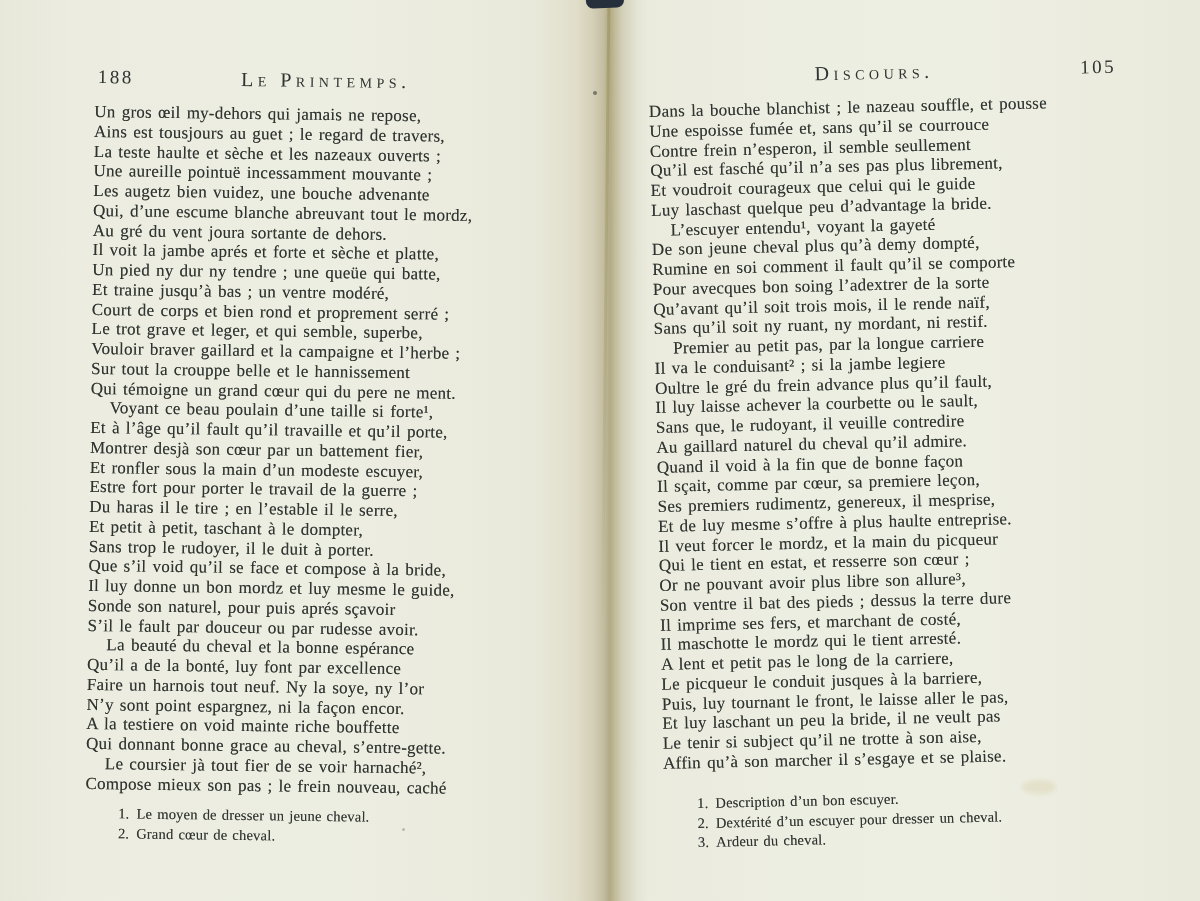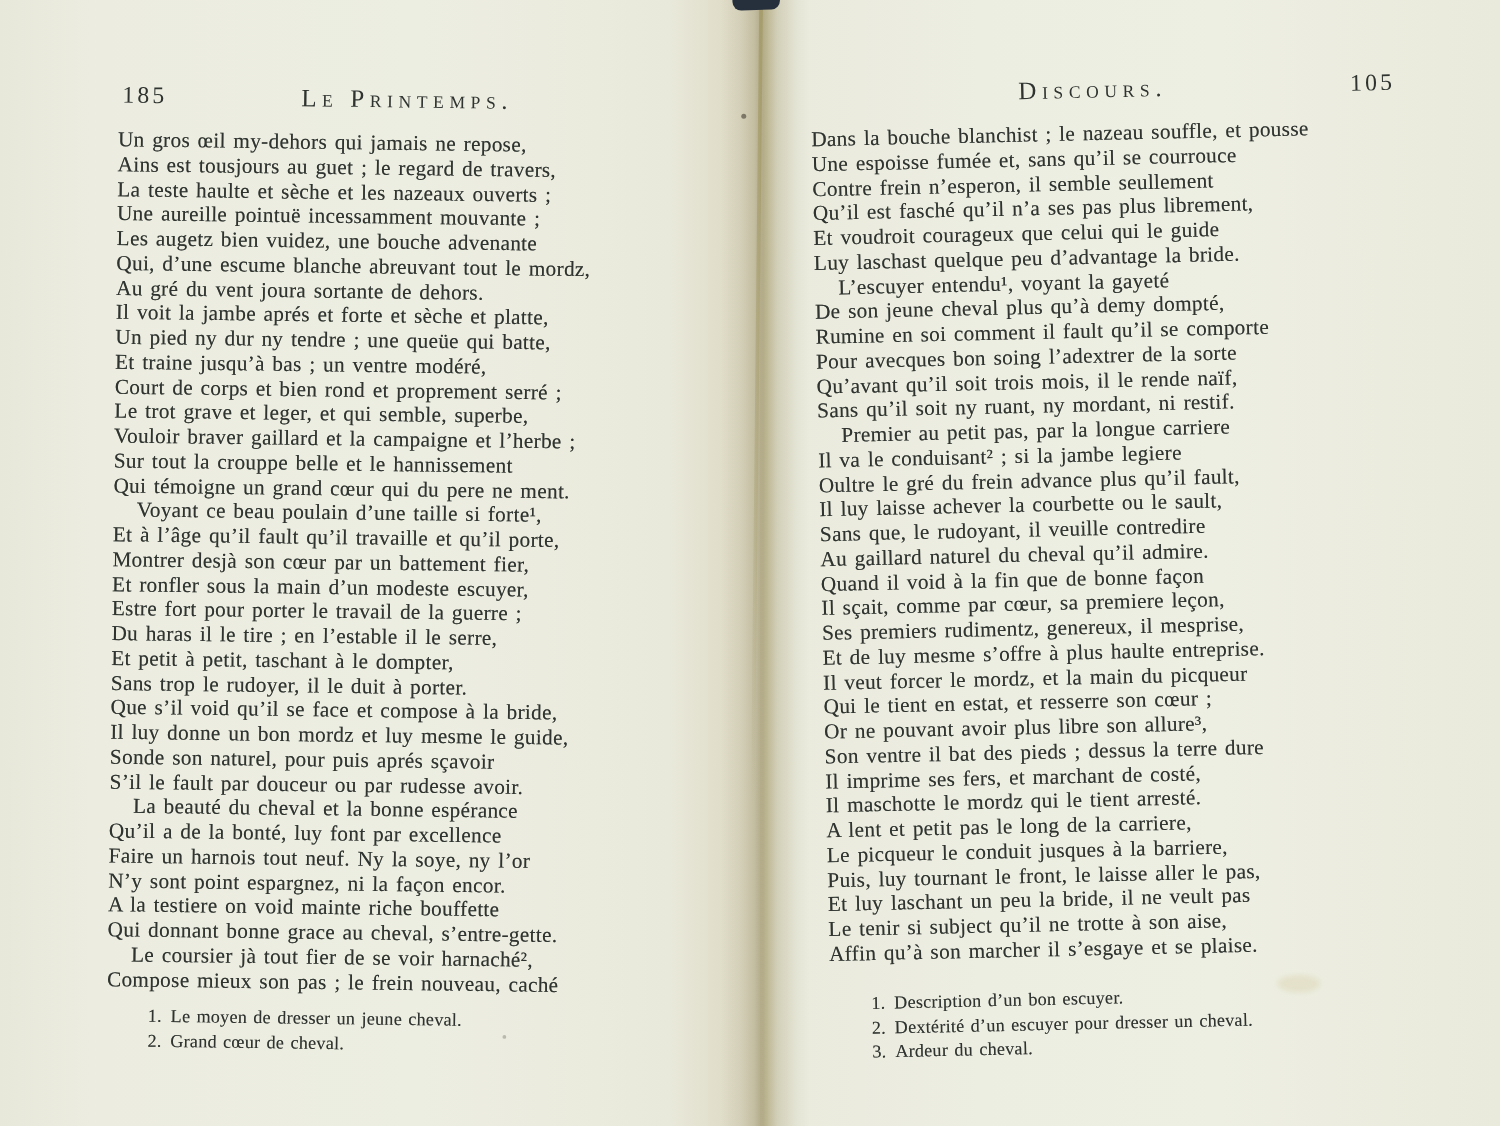--- a/index.html
+++ b/index.html
@@ -93,21 +93,21 @@
   <div class="page page-right"></div>
   <div class="gutter"></div>
   <div class="gutter-line"></div>
   <div class="spine-top"></div>
   <div class="speck s1"></div>
   <div class="speck s2"></div>
   <div class="stain"></div>
 
   <div class="page-inner left-inner">
     <div class="header-row">
-      <span class="pagenum">185</span>
+      <span class="pagenum">188</span>
       <span class="running-title">Le Printemps.</span>
     </div>
     <div class="poem">
         <div class="line">Un gros œil my-dehors qui jamais ne repose,</div>
         <div class="line">Ains est tousjours au guet ; le regard de travers,</div>
         <div class="line">La teste haulte et sèche et les nazeaux ouverts ;</div>
         <div class="line">Une aureille pointuë incessamment mouvante ;</div>
         <div class="line">Les augetz bien vuidez, une bouche advenante</div>
         <div class="line">Qui, d’une escume blanche abreuvant tout le mordz,</div>
         <div class="line">Au gré du vent joura sortante de dehors.</div>

